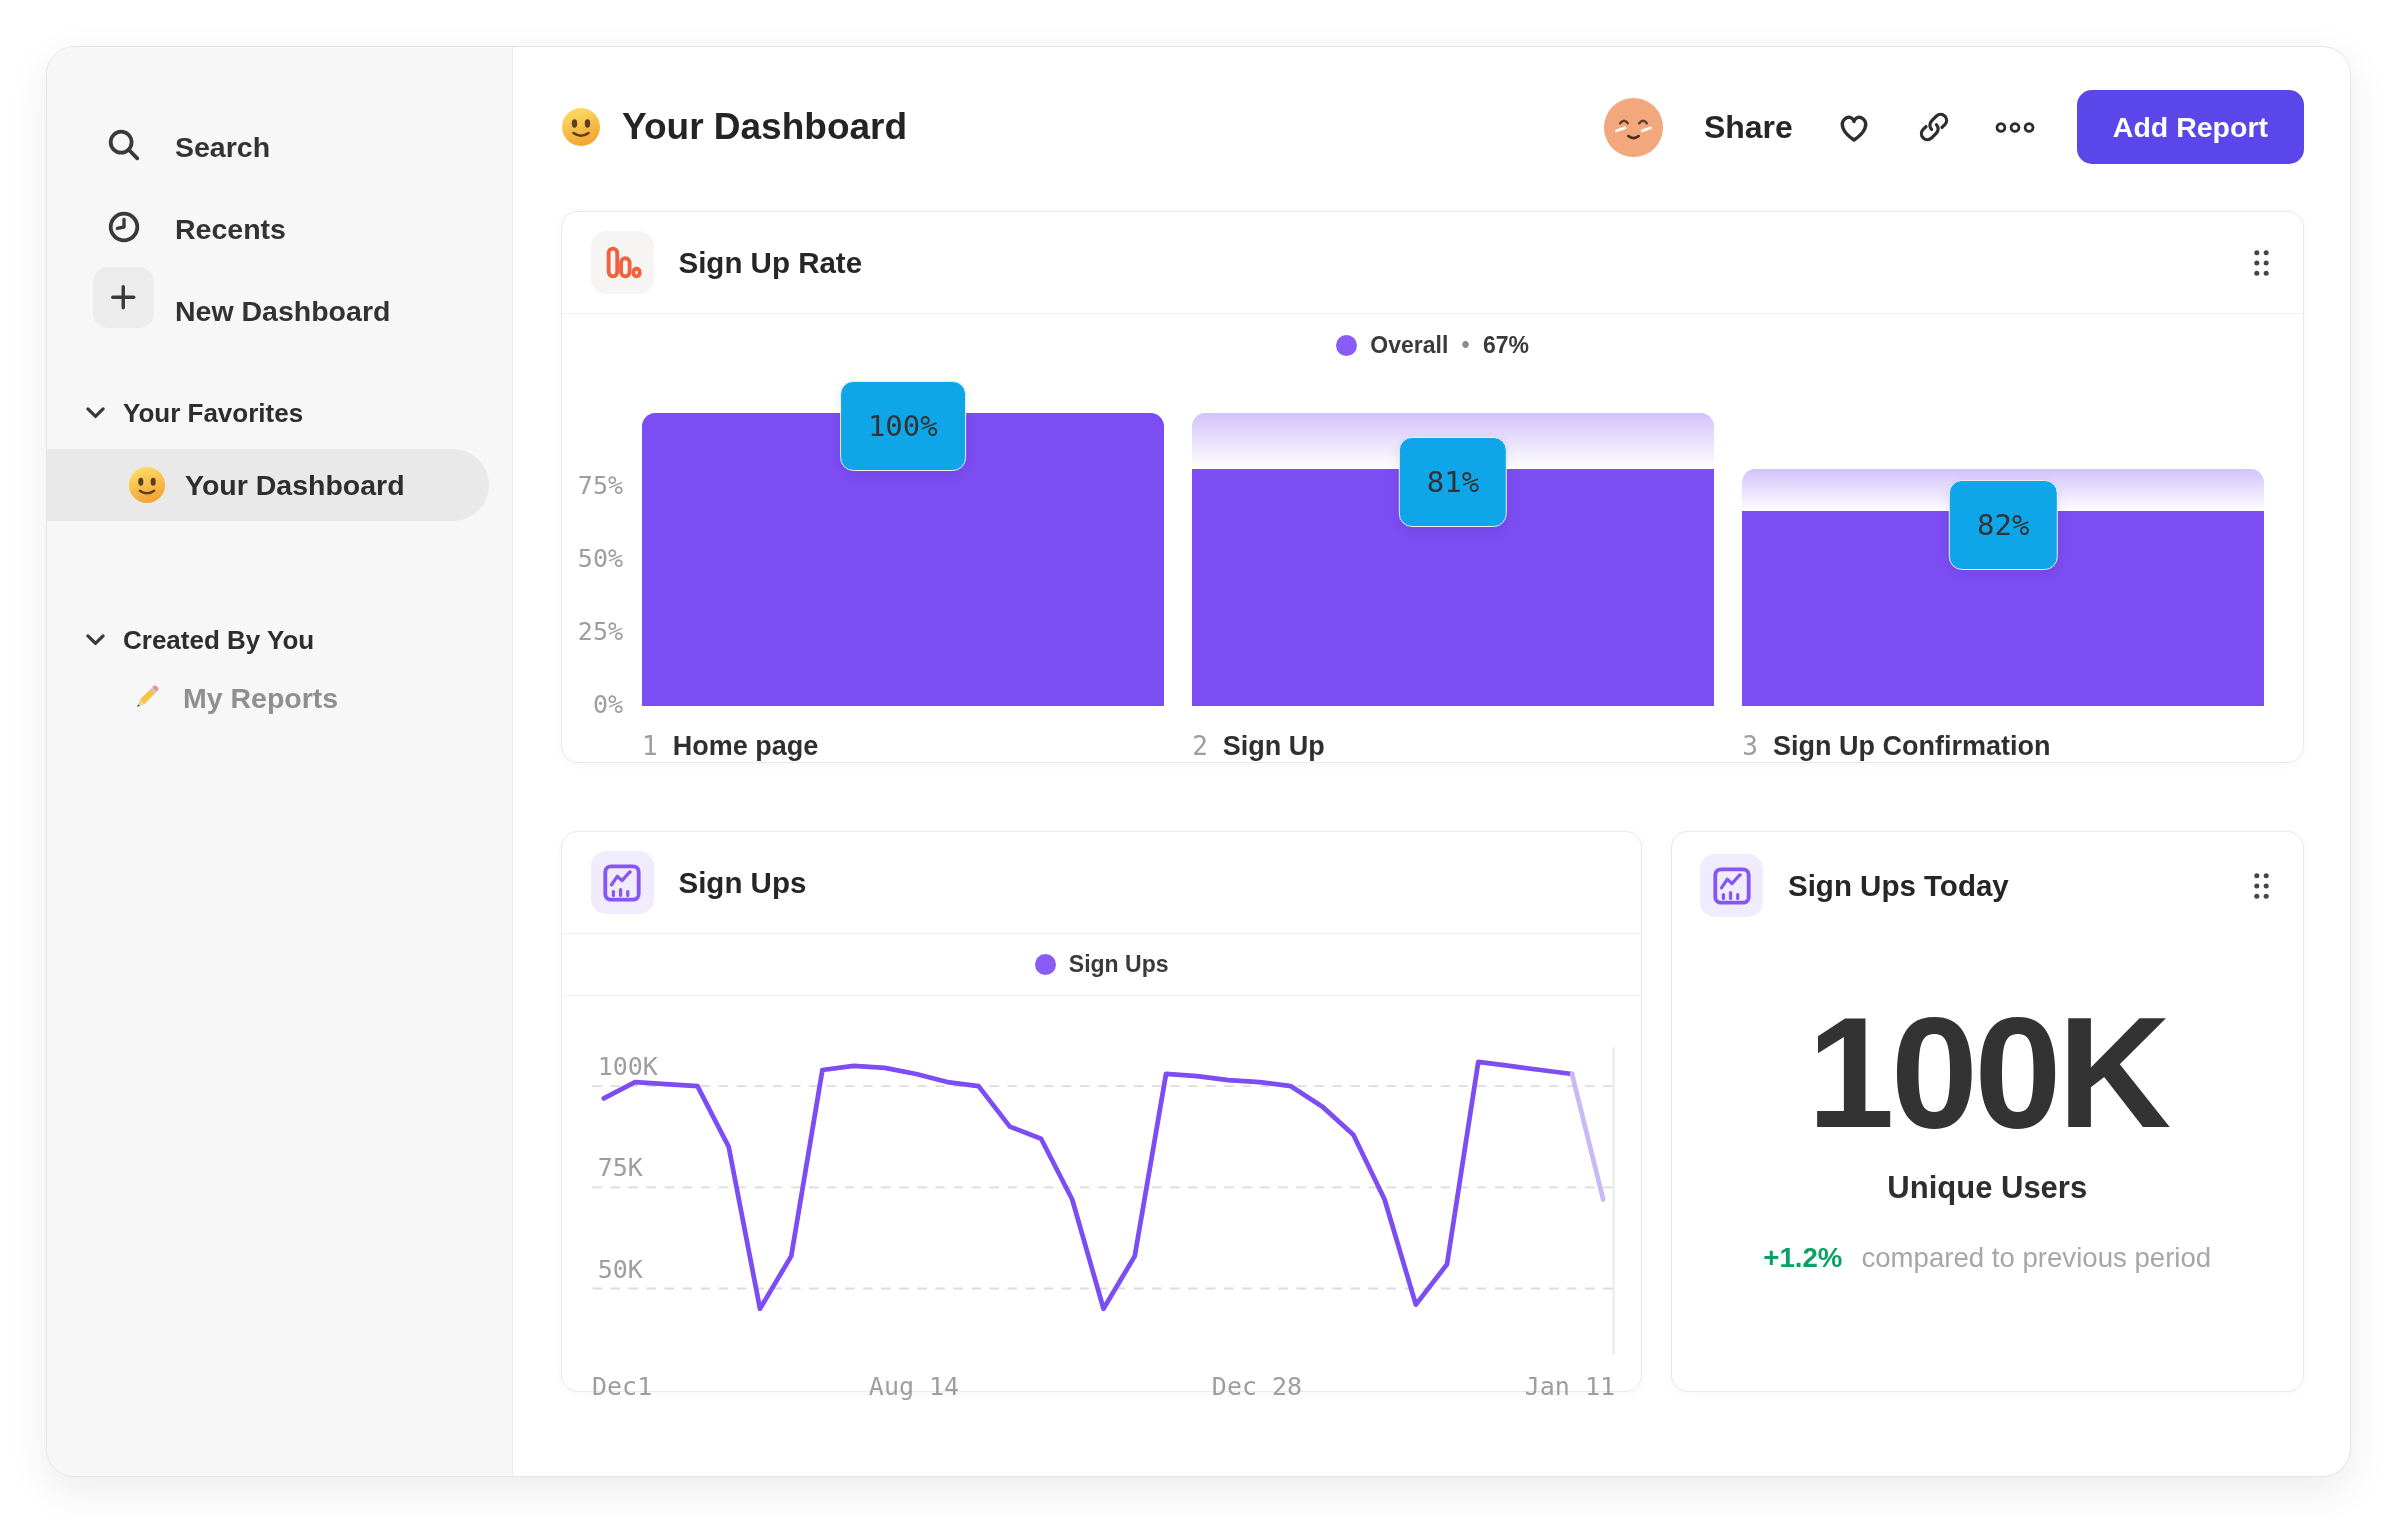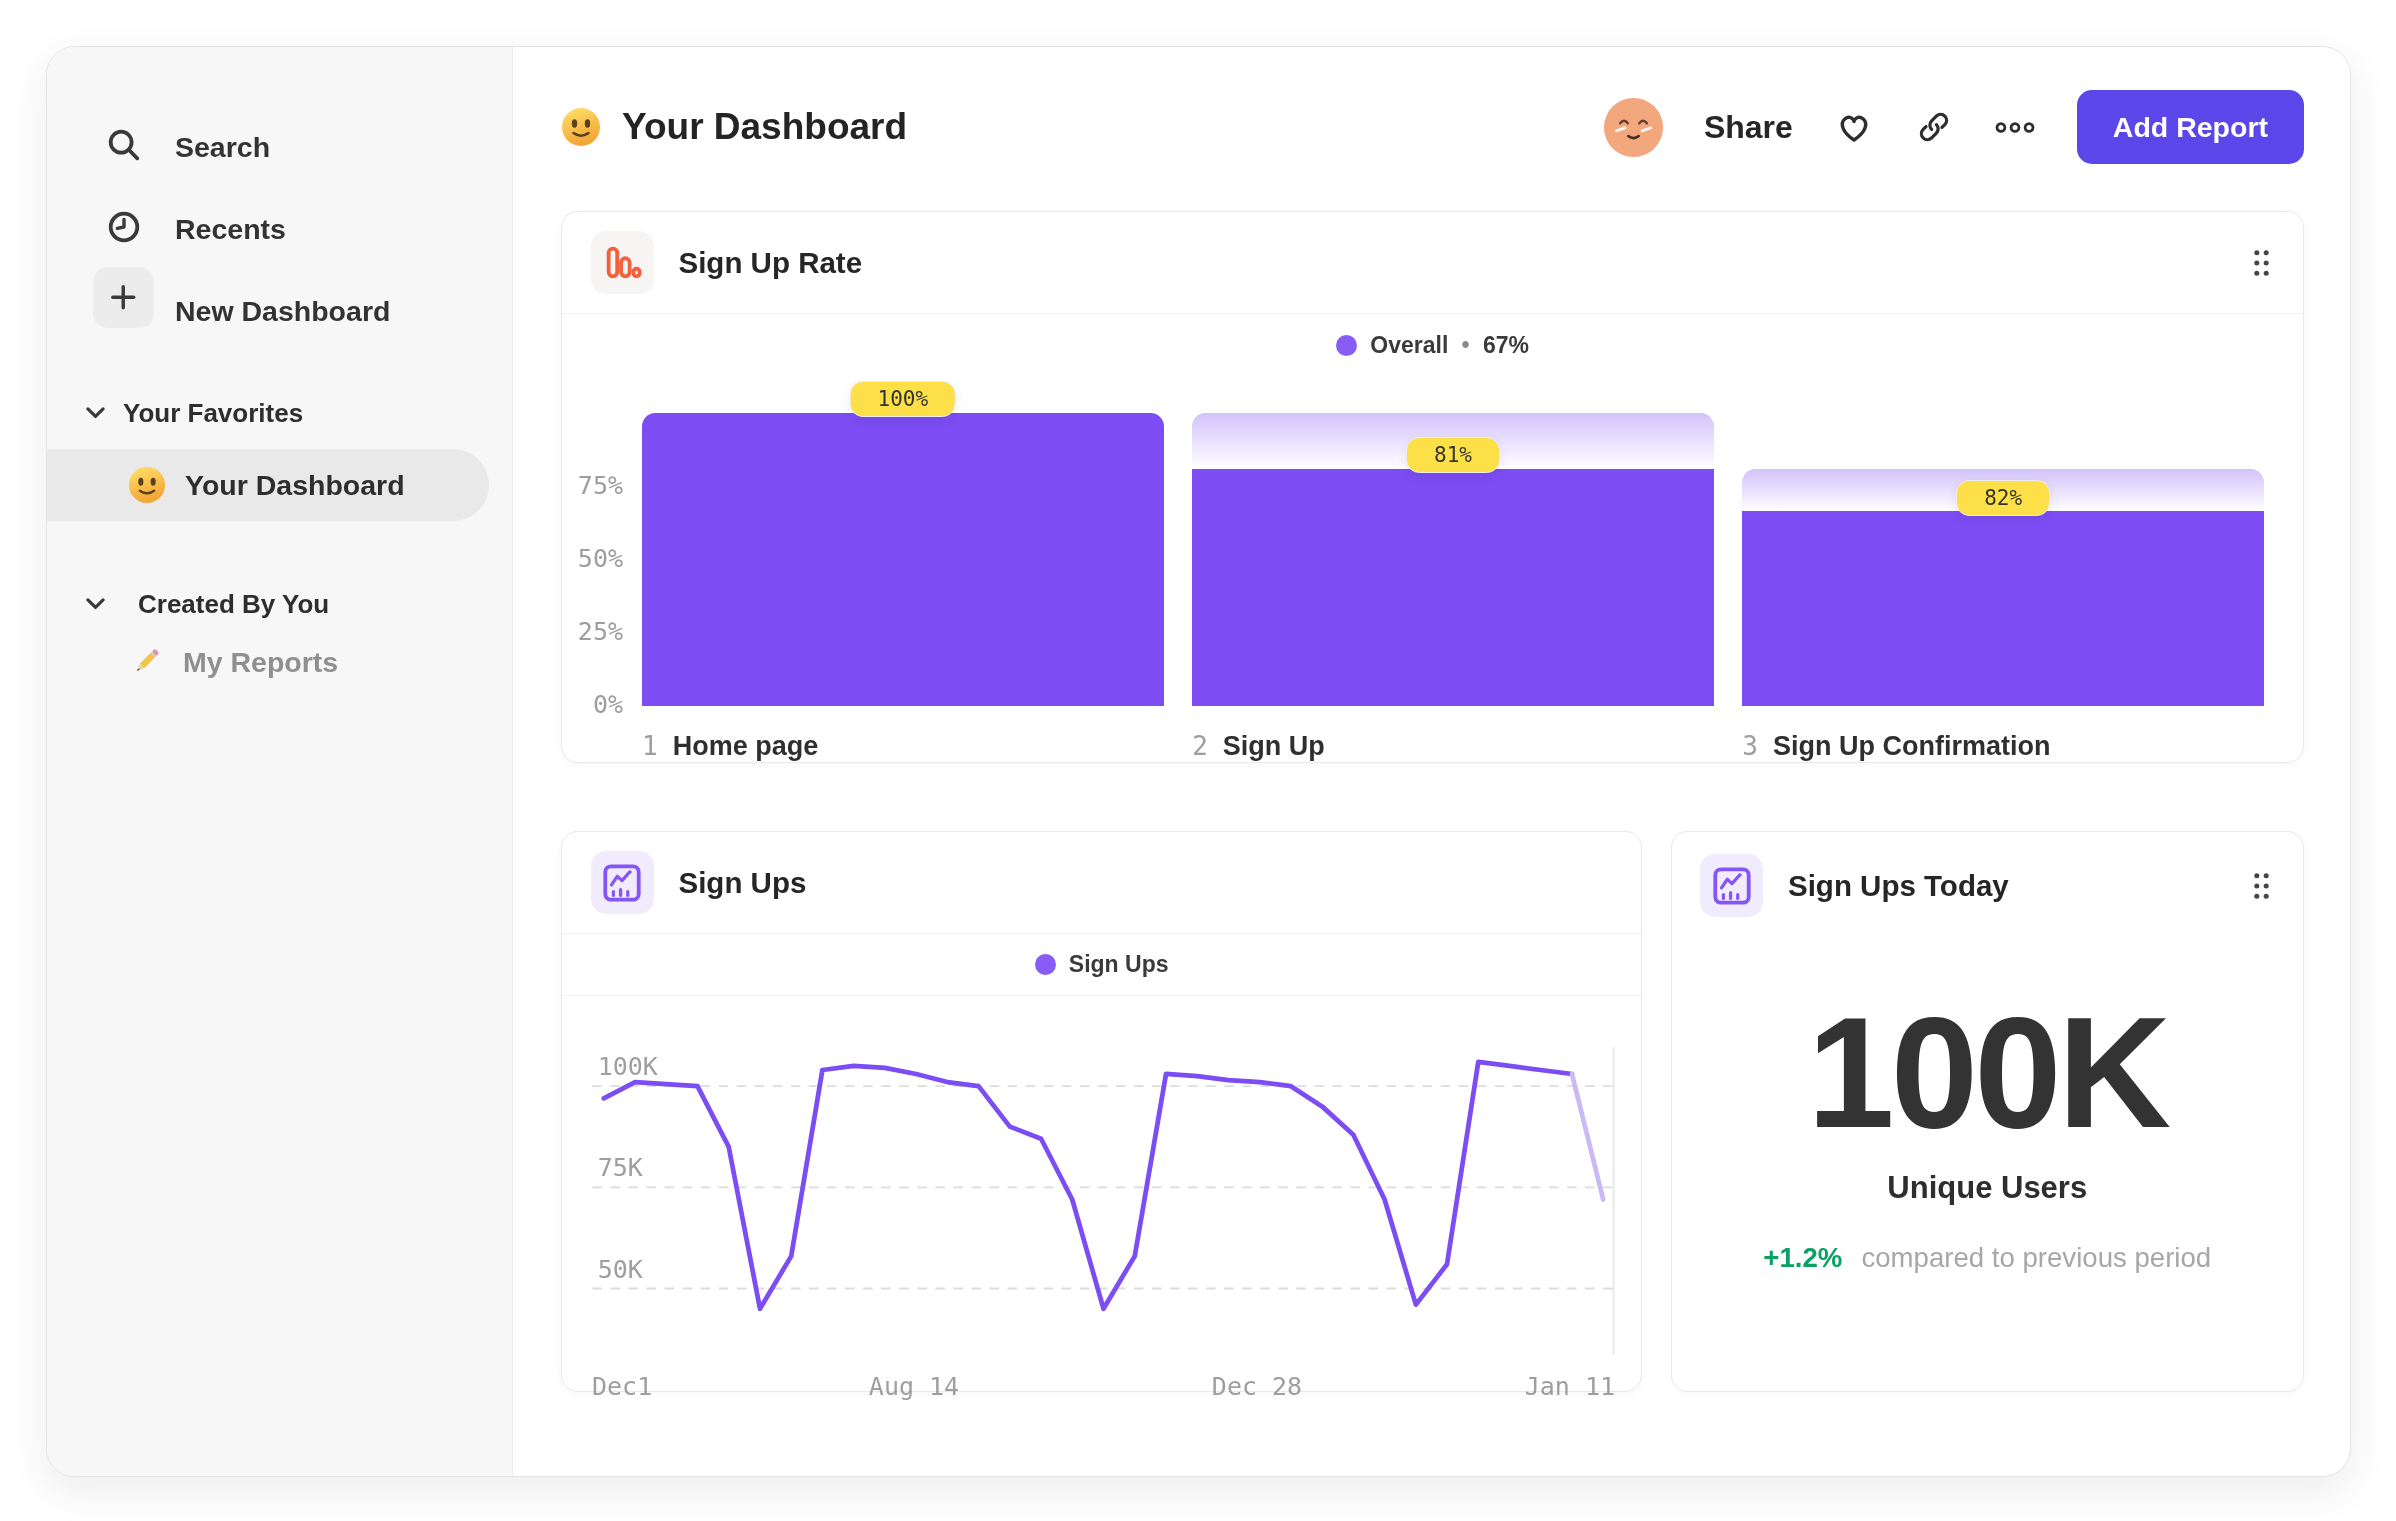--- a/index.html
+++ b/index.html
@@ -9,21 +9,21 @@
           border:1.9px solid #e4e4e4;border-radius:28.5px;box-shadow:0 13.3px 42px rgba(0,0,0,.08);
           display:flex;overflow:hidden;box-sizing:border-box;}
   
   .sidebar{width:466px;flex:none;background:#f7f7f7;border-right:1.9px solid #ececec;box-sizing:border-box;}
   .nav-top{padding-top:35px;}
   .nav-item{height:82px;display:flex;align-items:flex-end;padding-left:46px;font-size:28.5px;font-weight:600;color:#333;cursor:pointer;}
   .nav-icon{width:61px;display:flex;justify-content:center;align-items:center;}
   .tile{width:61px;height:61px;background:#ececec;border-radius:15px;display:flex;align-items:center;justify-content:center;}
   .nav-label{margin-left:21px;}
   .section-header{margin-top:66px;height:38px;display:flex;align-items:center;padding-left:38px;font-size:26px;font-weight:700;color:#2e2e2e;cursor:pointer;}
-  .section-header.second{margin-top:64px;gap:15px;}
+  .section-header.second{margin-top:100px;}
   .section-header .chev{width:21px;display:flex;}
   .section-header .lbl{margin-left:17px;}
   .pill{margin-top:17px;height:72px;width:442px;background:#e9e9e9;border-radius:0 36px 36px 0;
         display:flex;align-items:center;padding-left:81px;font-size:28.5px;font-weight:700;color:#2e2e2e;box-sizing:border-box;cursor:pointer;}
   .pill .lbl{margin-left:19px;}
   .report-item{margin-top:16px;height:46px;display:flex;align-items:center;padding-left:81px;font-size:28.5px;font-weight:700;color:#8f8f8f;cursor:pointer;}
   .report-item .lbl{margin-left:19px;}
   
   .main{flex:1;padding:0 46px 0 48px;box-sizing:border-box;}
   .topbar{height:84px;margin-top:38px;display:flex;align-items:center;justify-content:space-between;}
@@ -53,22 +53,22 @@
   .legend-sep{color:#8a8a8a;}
   
   .funnel-plot{position:relative;margin:5.7px 39px 0 80px;height:323px;display:flex;gap:28.5px;}
   .f-yticks{position:absolute;left:-80px;top:0;width:61px;height:323px;}
   .f-yticks span{position:absolute;right:0;font-family:"DejaVu Sans Mono",monospace;font-size:25px;color:#9e9e9e;}
   .bar-col{flex:1;position:relative;height:323px;}
   .bar-grad{position:absolute;left:0;right:0;border-radius:13.3px 13.3px 0 0;
             background:linear-gradient(180deg,rgba(124,77,243,.34),rgba(124,77,243,.04) 88%,rgba(124,77,243,0));}
   .bar-solid{position:absolute;left:0;right:0;bottom:0;}
   .bar-solid.first{border-radius:13.3px 13.3px 0 0;}
-  .bar-tag{position:absolute;left:50%;transform:translateX(-50%);background:#fde047;border:1.9px solid #ededed;border-radius:13.3px;
-           padding:5px 27px;font-family:"DejaVu Sans Mono",monospace;font-size:21px;color:#333;
+  .bar-tag{position:absolute;left:50%;transform:translateX(-50%);background:#0ea5e9;border:1.9px solid #ededed;border-radius:13.3px;
+           padding:27px 27px;font-family:"DejaVu Sans Mono",monospace;font-size:29px;color:#333;
            box-shadow:0 3.8px 11.4px rgba(0,0,0,.07);white-space:nowrap;z-index:2;}
   .f-xrow{display:flex;gap:28.5px;margin:25px 39px 0 80px;}
   .f-xlabel{flex:1;display:flex;gap:15px;align-items:baseline;}
   .f-xlabel .num{color:#9e9e9e;font-family:"DejaVu Sans Mono",monospace;font-size:26px;}
   .f-xlabel .name{color:#2f2f2f;font-weight:700;font-size:27px;text-align:right;}
   
   .line-plot{position:relative;margin:36px 24px 0 30px;height:323px;}
   .line-plot svg{position:absolute;left:0;top:0;}
   .l-ylabel{position:absolute;left:5.7px;font-family:"DejaVu Sans Mono",monospace;font-size:25px;color:#9e9e9e;}
   .l-dates{position:relative;height:44px;margin:9.5px 24px 0 30px;}

